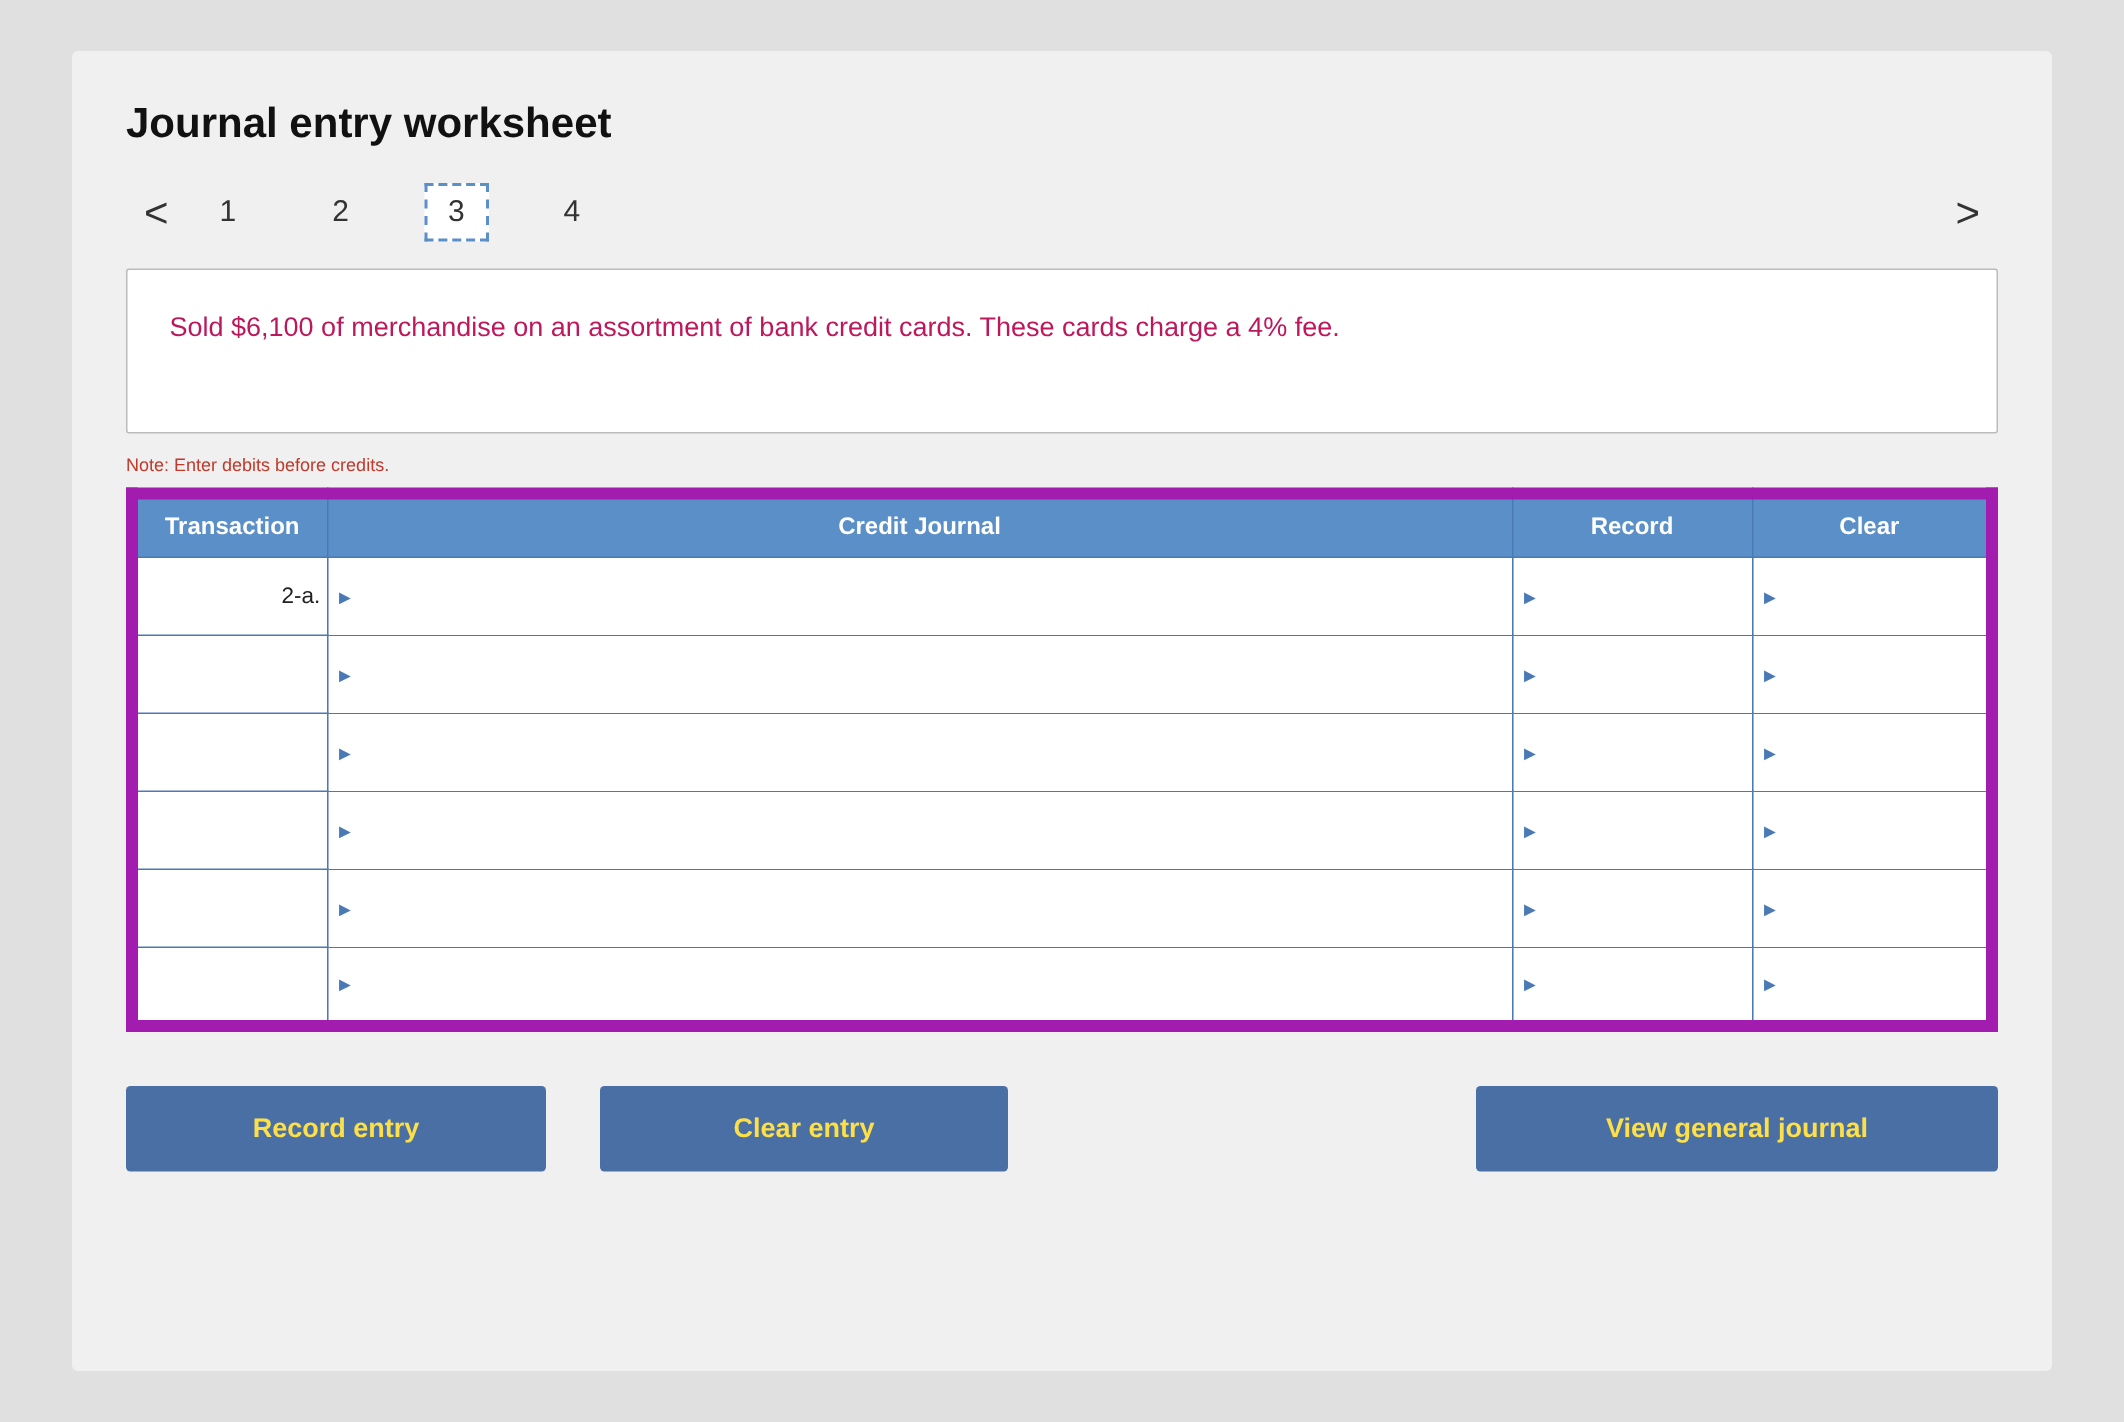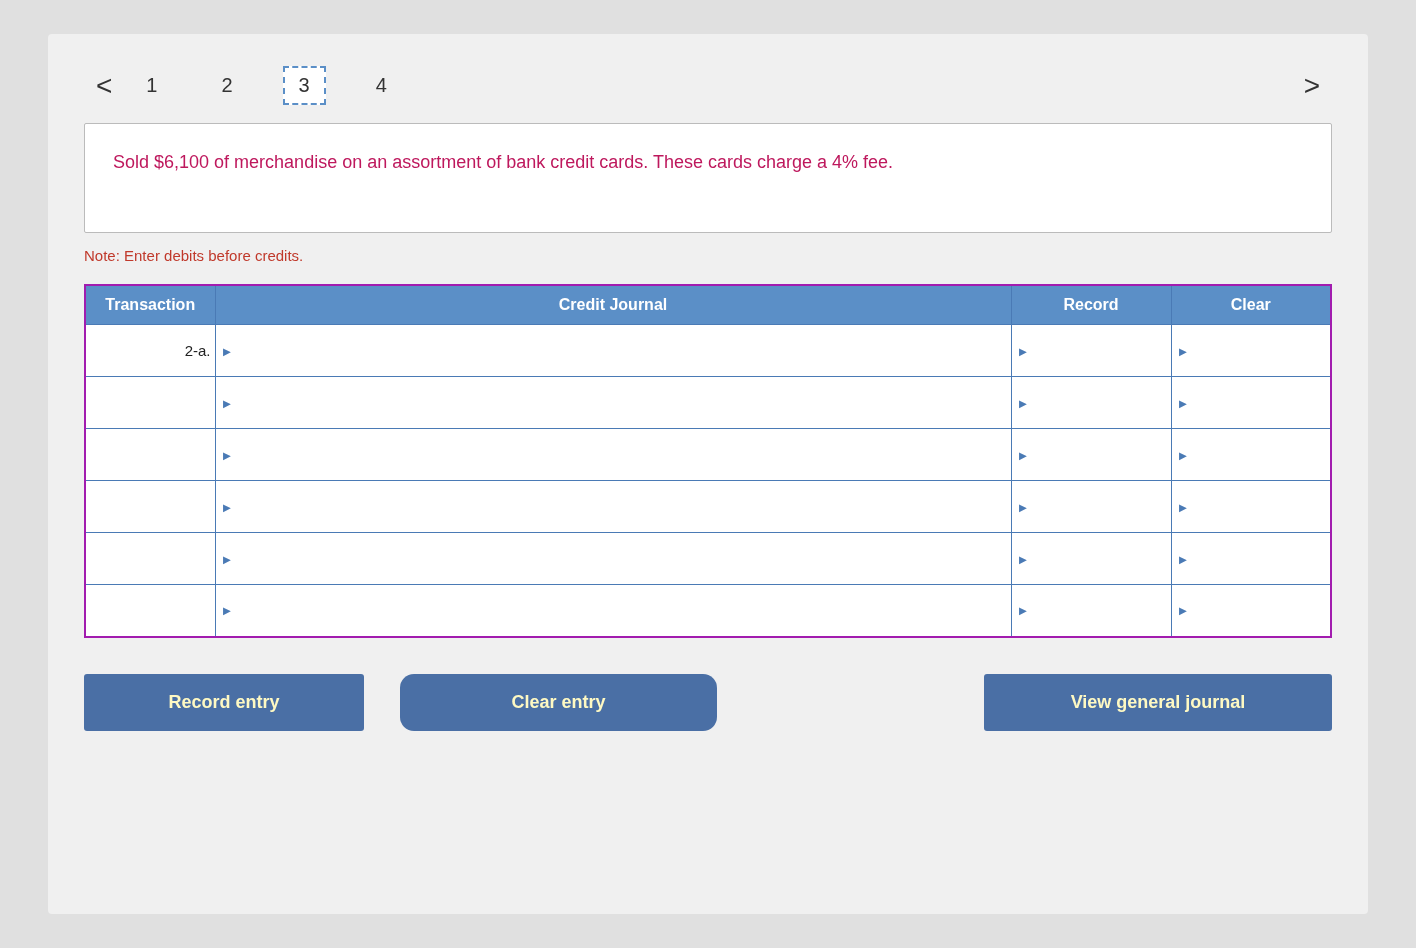--- a/index.html
+++ b/index.html
@@ -65,27 +65,27 @@
       border-radius: 2px;
       padding: 24px 28px;
       margin-bottom: 14px;
       font-size: 18px;
       line-height: 1.6;
       color: #be185d;
       min-height: 110px;
     }
     .note {
       color: #c0392b;
-      font-size: 15px;
-      margin-bottom: 20px;
+      font-size: 12px;
+      margin-bottom: 8px;
     }
     .journal-table {
       width: 100%;
       border-collapse: collapse;
-      border: 2px solid #a21caf;
+      border: 8px solid #a21caf;
       margin-bottom: 36px;
     }
     .journal-table th {
       background: #5b8fc7;
       color: #fff;
       font-size: 16px;
       font-weight: bold;
       padding: 10px 8px;
       border: 1px solid #4a7ab5;
       text-align: center;
@@ -134,46 +134,46 @@
       padding: 4px 4px 4px 18px;
     }
     .buttons-row {
       display: flex;
       align-items: center;
       gap: 0;
       margin-top: 8px;
     }
     .btn {
       background: #4a6fa5;
-      color: #fef9c3;
+      color: #fde047;
       border: none;
       border-radius: 3px;
       font-size: 18px;
       font-weight: bold;
       padding: 18px 0;
       cursor: pointer;
       text-align: center;
     }
     .btn-record {
       width: 280px;
       margin-right: 36px;
     }
     .btn-clear {
-      width: 317px;
-      border-radius: 14px;
+      width: 272px;
     }
     .btn-view {
       width: 348px;
       margin-left: auto;
     }
   </style>
 </head>
 <body>
 
 <div class="container">
+  <div class="page-title">Journal entry worksheet</div>
 
   <div class="nav-row">
     <span class="nav-arrow">&lt;</span>
     <div class="nav-items">
       <div class="nav-item">1</div>
       <div class="nav-item">2</div>
       <div class="nav-item active">3</div>
       <div class="nav-item">4</div>
     </div>
     <span class="nav-arrow right">&gt;</span>

